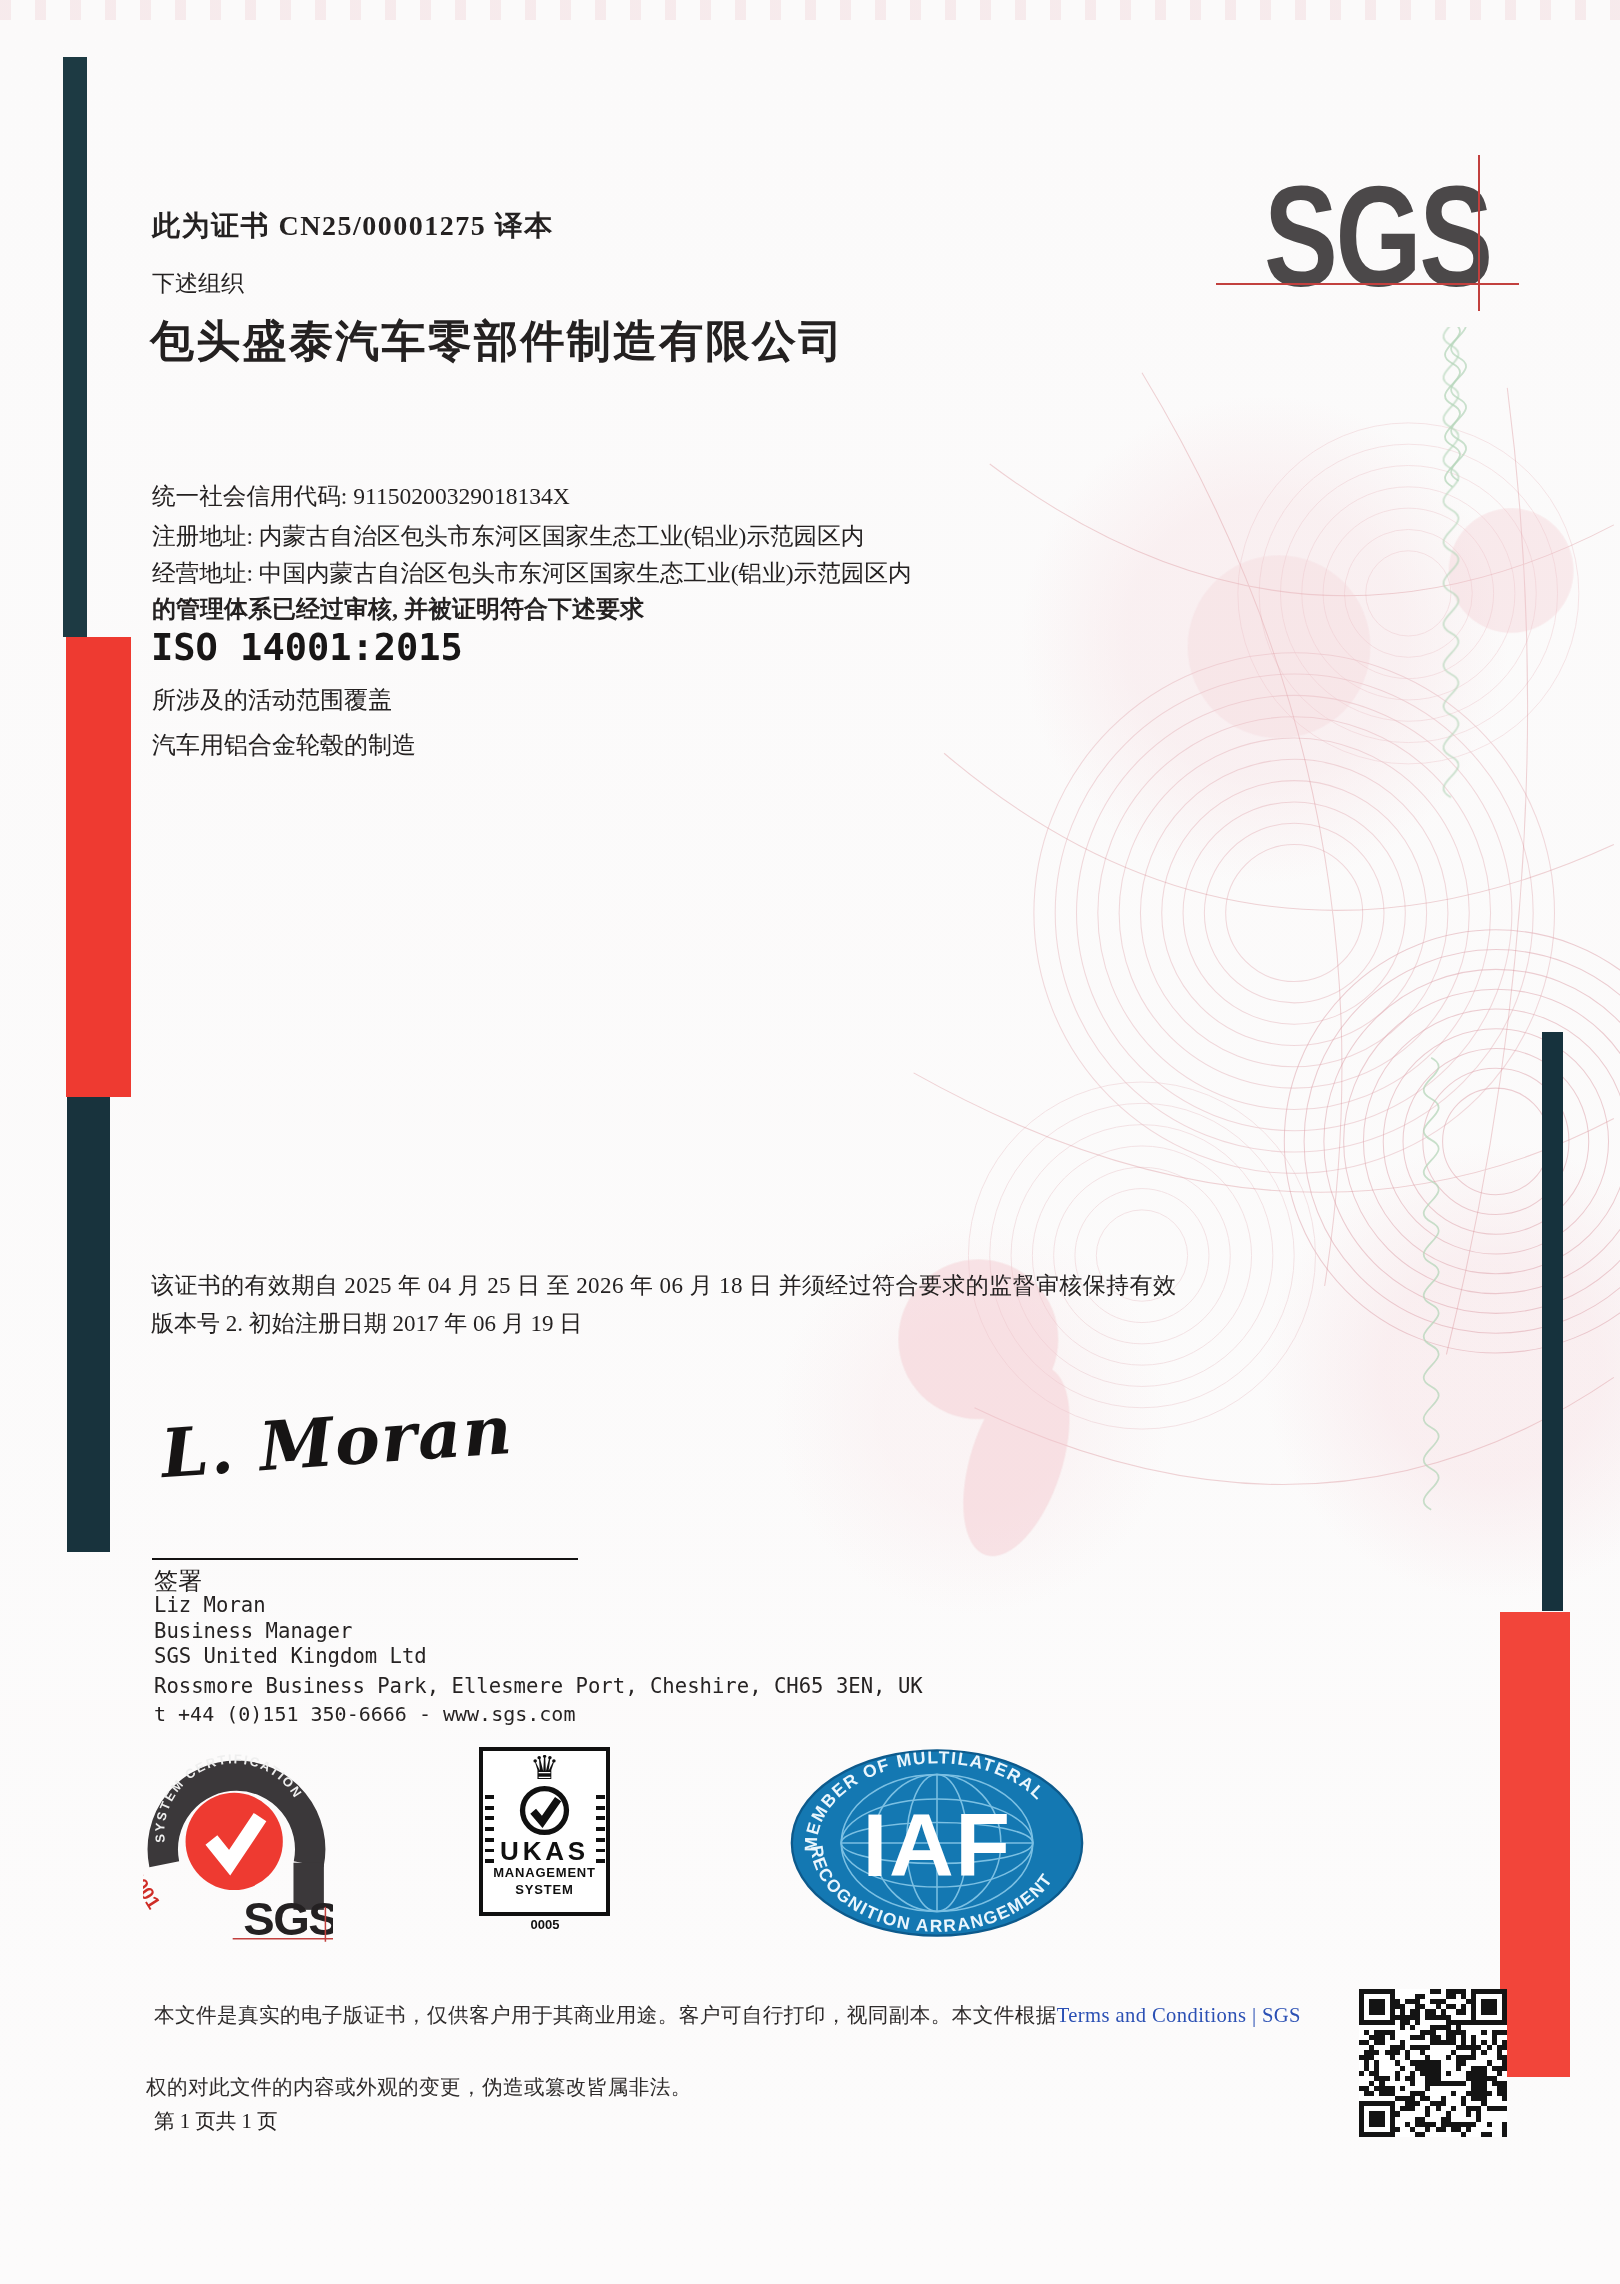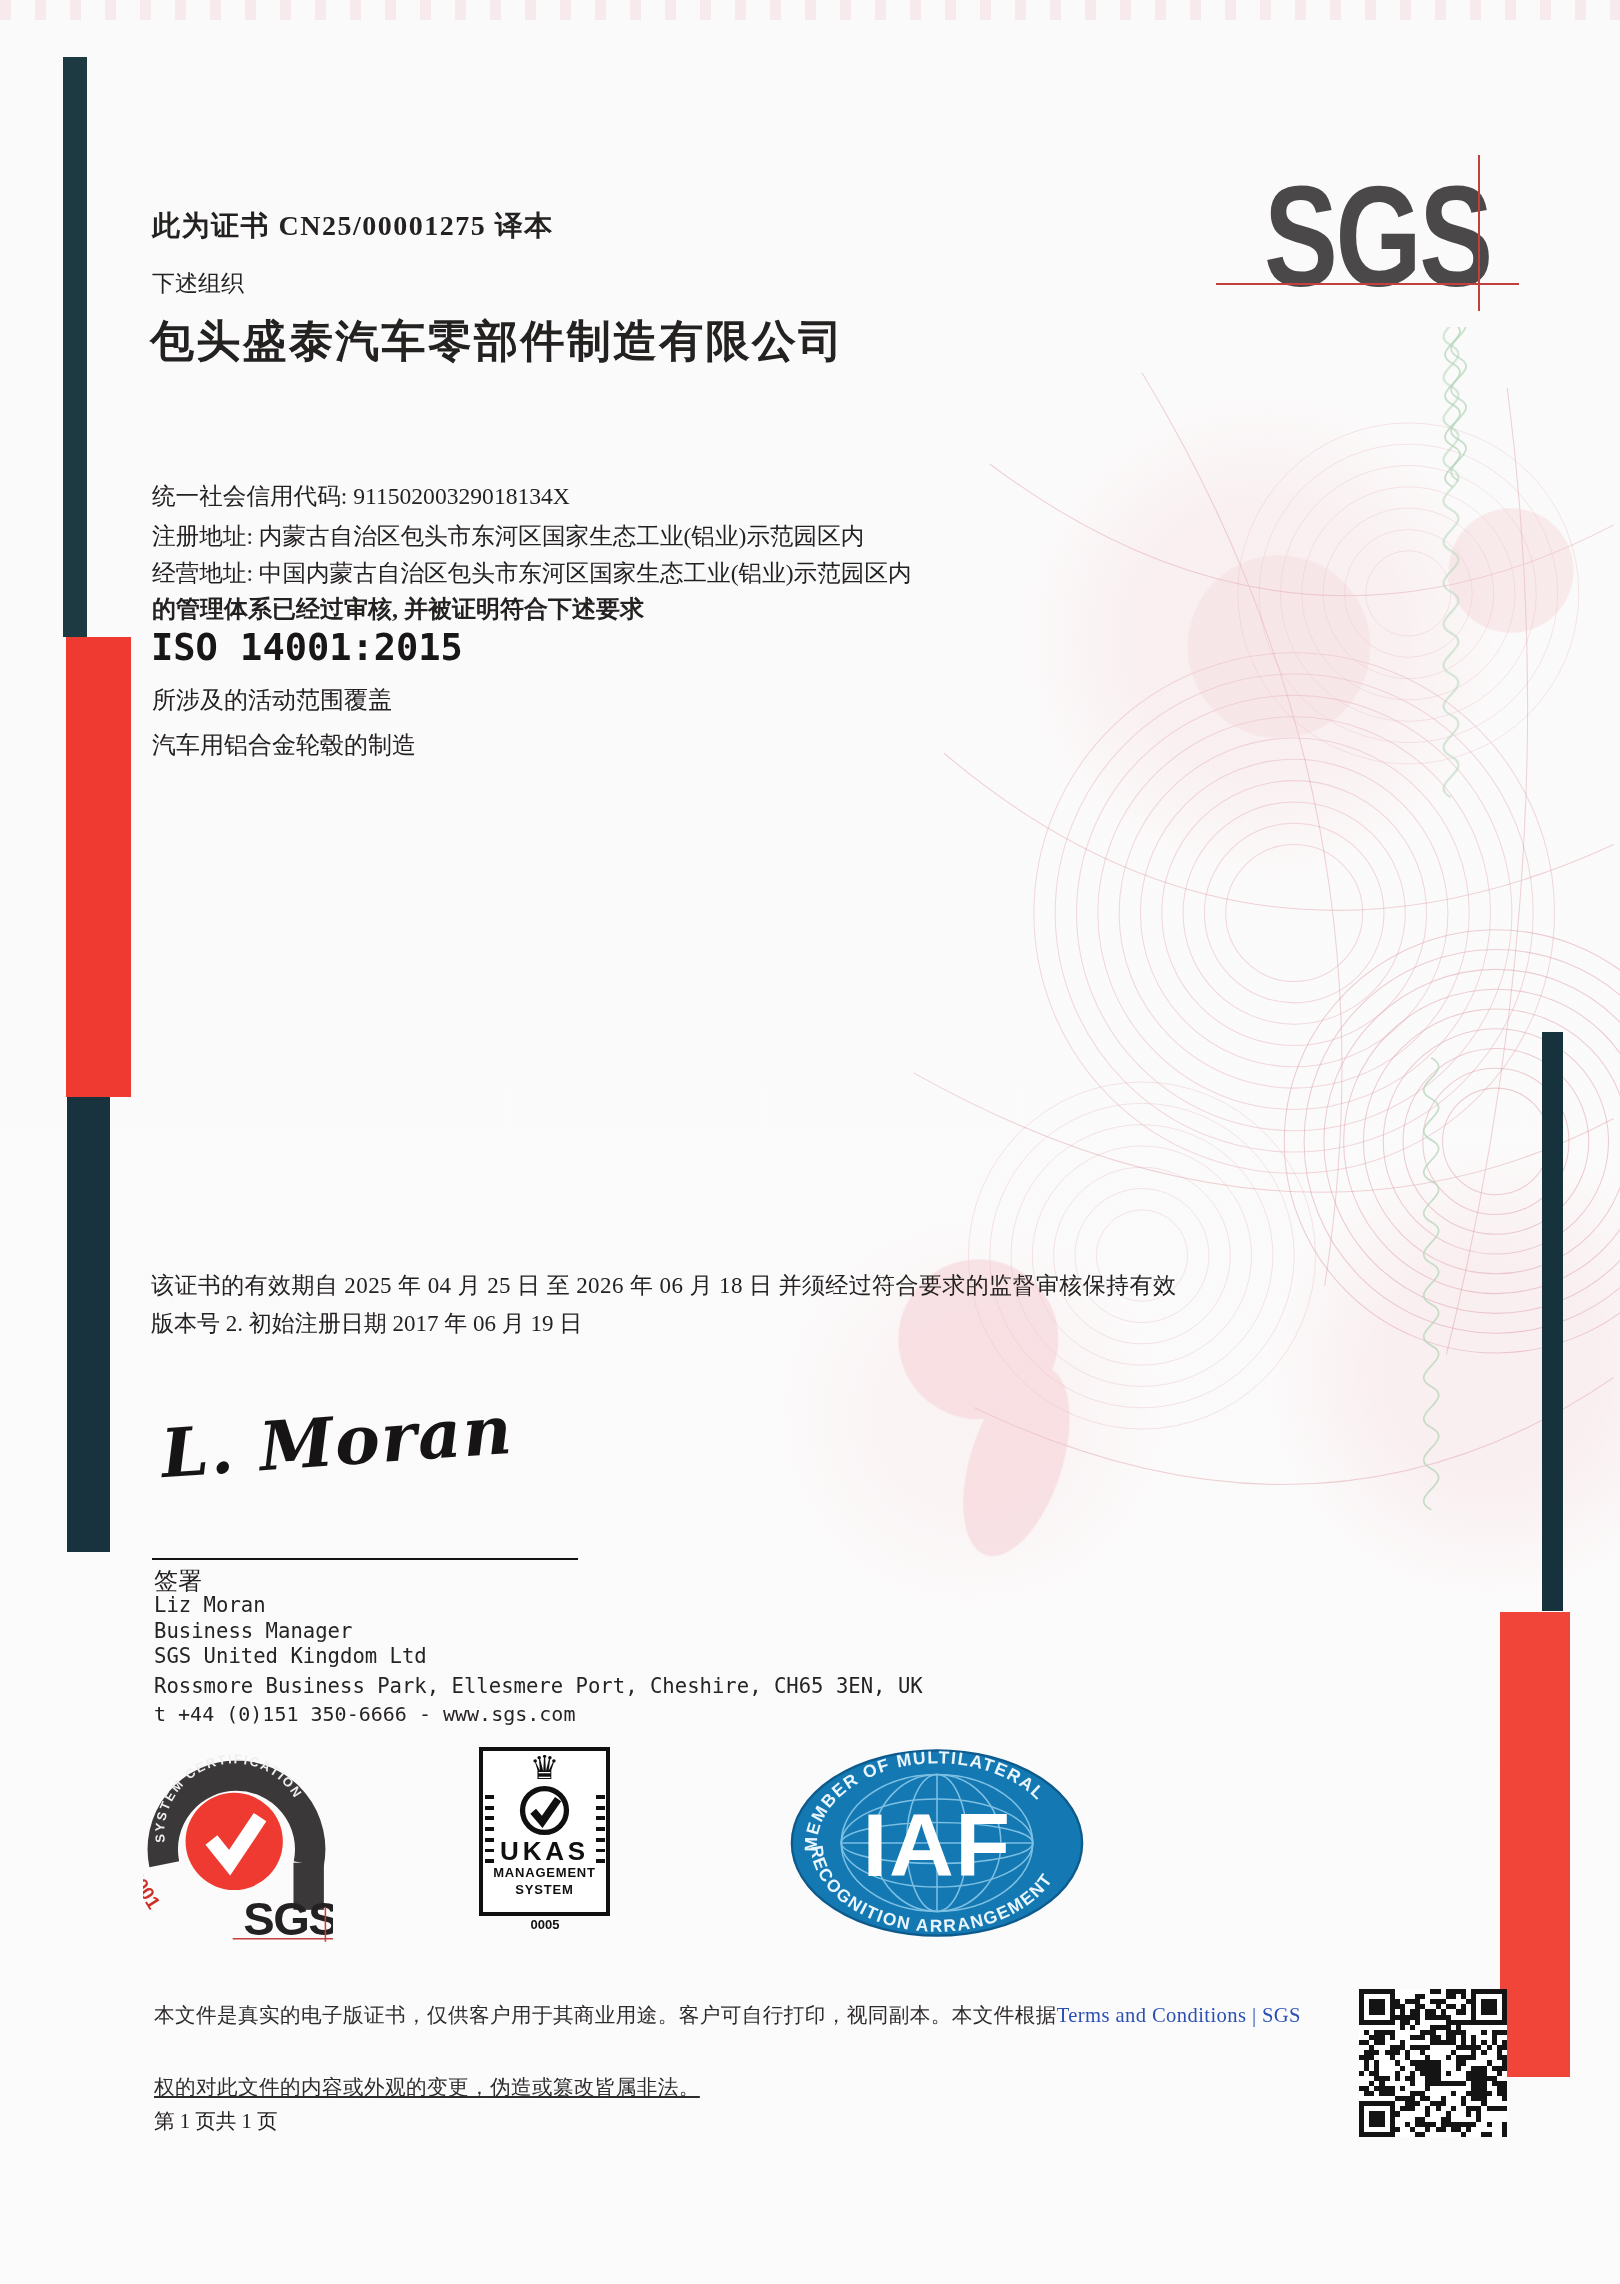--- a/index.html
+++ b/index.html
@@ -227,21 +227,21 @@
       <textPath href="#iafTop" startOffset="4%">MEMBER OF MULTILATERAL</textPath>
     </text>
     <text font-family="Liberation Sans, sans-serif" font-size="23" font-weight="bold" fill="#eaf6fd" letter-spacing="2">
       <textPath href="#iafBottom" startOffset="5%">RECOGNITION ARRANGEMENT</textPath>
     </text>
   </svg>
 
   <div class="abs finep" style="left:154px;top:2001px;">
     <span>本文件是真实的电子版证书，仅供客户用于其商业用途。客户可自行打印，视同副本。本文件根据</span><span class="link-blue">Terms and Conditions | SGS</span>
   </div>
-  <div class="abs finep" style="left:154px;top:2073px;text-decoration:underline;">权的对此文件的内容或外观的变更，伪造或篡改皆属非法。</div>
+  <div class="abs finep" style="left:146px;top:2073px;">权的对此文件的内容或外观的变更，伪造或篡改皆属非法。</div>
   <div class="abs cn" style="left:154px;top:2107px;font-size:20.6px;">第 1 页共 1 页</div>
 
   <svg class="qr" style="left:1359px;top:1989px;" width="148" height="148" viewBox="0 0 29 29" id="qr-svg" shape-rendering="crispEdges">
       <rect x="0" y="0" width="1" height="1" fill="#141414"></rect>
       <rect x="1" y="0" width="1" height="1" fill="#141414"></rect>
       <rect x="2" y="0" width="1" height="1" fill="#141414"></rect>
       <rect x="3" y="0" width="1" height="1" fill="#141414"></rect>
       <rect x="4" y="0" width="1" height="1" fill="#141414"></rect>
       <rect x="5" y="0" width="1" height="1" fill="#141414"></rect>
       <rect x="6" y="0" width="1" height="1" fill="#141414"></rect>

